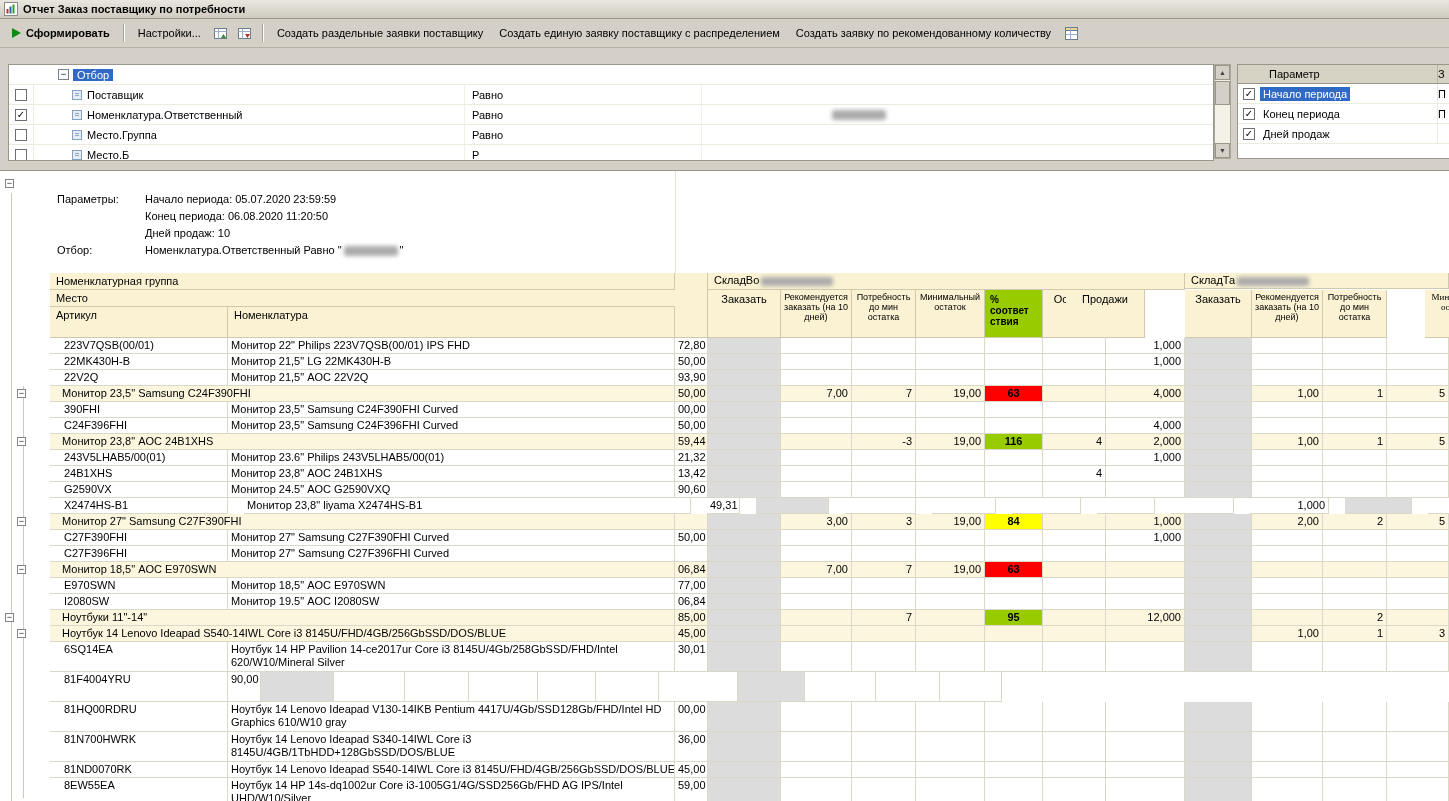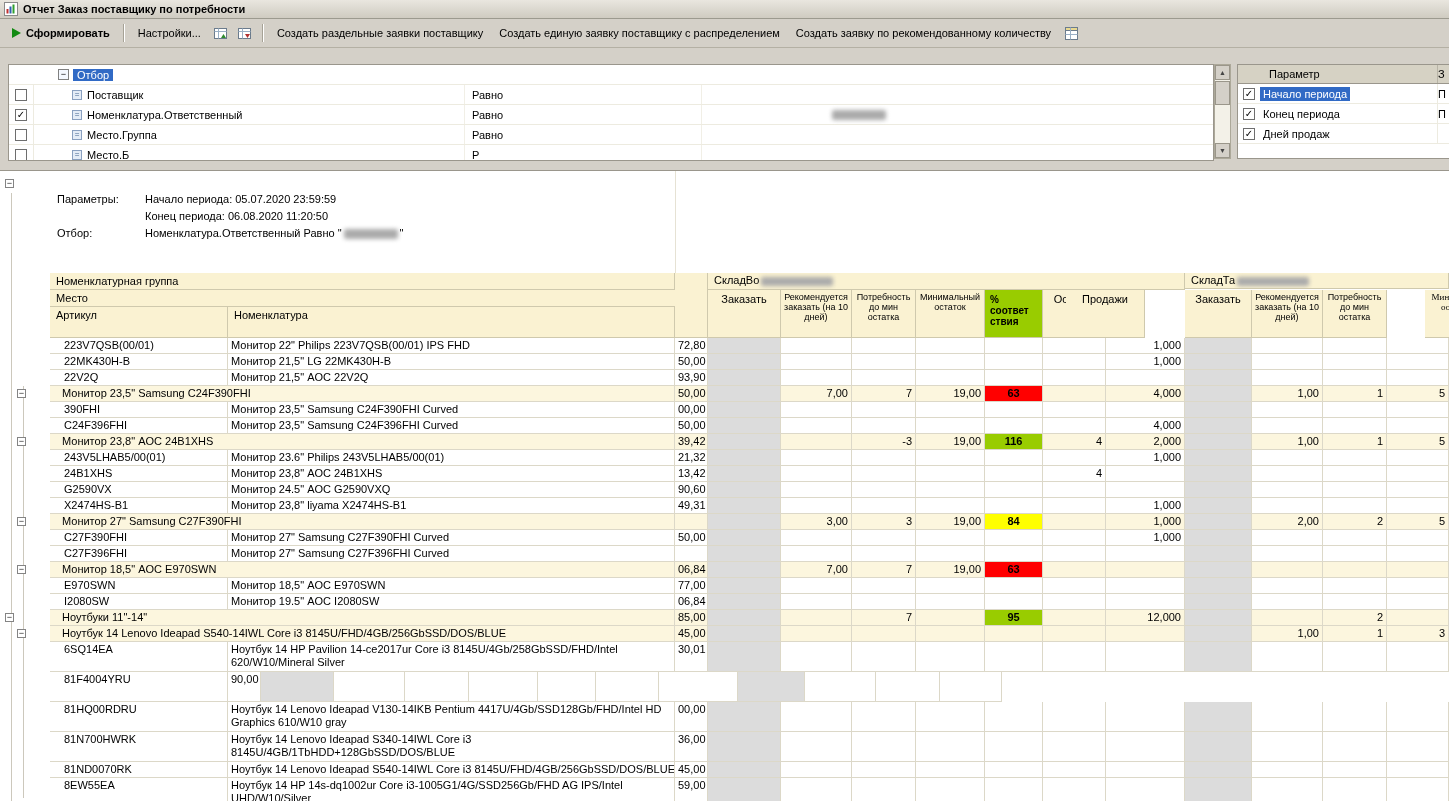--- a/index.html
+++ b/index.html
@@ -244,20 +244,23 @@
   <div class="gline g1"></div>
   <div class="gline g2"></div>
   <div class="pane-div"></div>
 
   <div class="params-block">
     <div class="pline">
       <span class="plab">Параметры:</span><span>Начало периода: 05.07.2020 23:59:59</span>
     </div>
     <div class="pline">
       <span class="plab"></span><span>Конец периода: 06.08.2020 11:20:50</span>
+    </div>
+    <div class="pline">
+      <span class="plab"></span><span>Дней продаж: 10</span>
     </div>
     <div class="pline">
       <span class="plab">Отбор:</span><span>Номенклатура.Ответственный Равно "</span><span class="blur"></span><span>"</span>
     </div>
   </div>
 
   <div id="rpt-header" class="rpt-header">
       <div class="hcell hl" style="left: 0px; top: 0px; width: 625px; height: 17px;">Номенклатурная группа</div>
       <div class="hcell hl" style="left: 0px; top: 17px; width: 721px; height: 17px;">Место</div>
       <div class="hcell hl" style="left: 0px; top: 34px; width: 178px; height: 31px;">Артикул</div>
@@ -370,21 +373,21 @@
         <div class="cell num" style="width: 63px;"></div>
         <div class="cell num" style="width: 79px;">4,000</div>
         <div class="cell num gray" style="width: 67px;"></div>
         <div class="cell num" style="width: 71px;"></div>
         <div class="cell num" style="width: 64px;"></div>
         <div class="cell num" style="width: 62px;"></div>
       </div>
       <div class="row grp" style="height: 16px;">
         <div class="expander exp lv2">−</div>
         <div class="cell gname" style="width: 625px;">Монитор 23,8" AOC 24B1XHS</div>
-        <div class="cell num" style="width: 33px;">39,42</div>
+        <div class="cell num" style="width: 33px;">59,44</div>
         <div class="cell num gray" style="width: 73px;"></div>
         <div class="cell num" style="width: 71px;"></div>
         <div class="cell num" style="width: 64px;">-3</div>
         <div class="cell num" style="width: 69px;">19,00</div>
         <div class="cell num pct" style="width: 58px; background: rgb(153, 204, 0);">116</div>
         <div class="cell num" style="width: 63px;">4</div>
         <div class="cell num" style="width: 79px;">2,000</div>
         <div class="cell num gray" style="width: 67px;"></div>
         <div class="cell num" style="width: 71px;">1,00</div>
         <div class="cell num" style="width: 64px;">1</div>
@@ -431,21 +434,21 @@
         <div class="cell num" style="width: 64px;"></div>
         <div class="cell num" style="width: 69px;"></div>
         <div class="cell num pct" style="width: 58px;"></div>
         <div class="cell num" style="width: 63px;"></div>
         <div class="cell num" style="width: 79px;"></div>
         <div class="cell num gray" style="width: 67px;"></div>
         <div class="cell num" style="width: 71px;"></div>
         <div class="cell num" style="width: 64px;"></div>
         <div class="cell num" style="width: 62px;"></div>
       </div>
-      <div class="row" style="height: 16px;">
+      <div class="row" style="height: 16px; gap: 16px;">
         <div class="cell art" style="width: 178px;">X2474HS-B1</div>
         <div class="cell nm" style="width: 447px;">Монитор 23,8" liyama X2474HS-B1</div>
         <div class="cell num" style="width: 33px;">49,31</div>
         <div class="cell num gray" style="width: 73px;"></div>
         <div class="cell num" style="width: 71px;"></div>
         <div class="cell num" style="width: 64px;"></div>
         <div class="cell num" style="width: 69px;"></div>
         <div class="cell num pct" style="width: 58px;"></div>
         <div class="cell num" style="width: 63px;"></div>
         <div class="cell num" style="width: 79px;">1,000</div>

